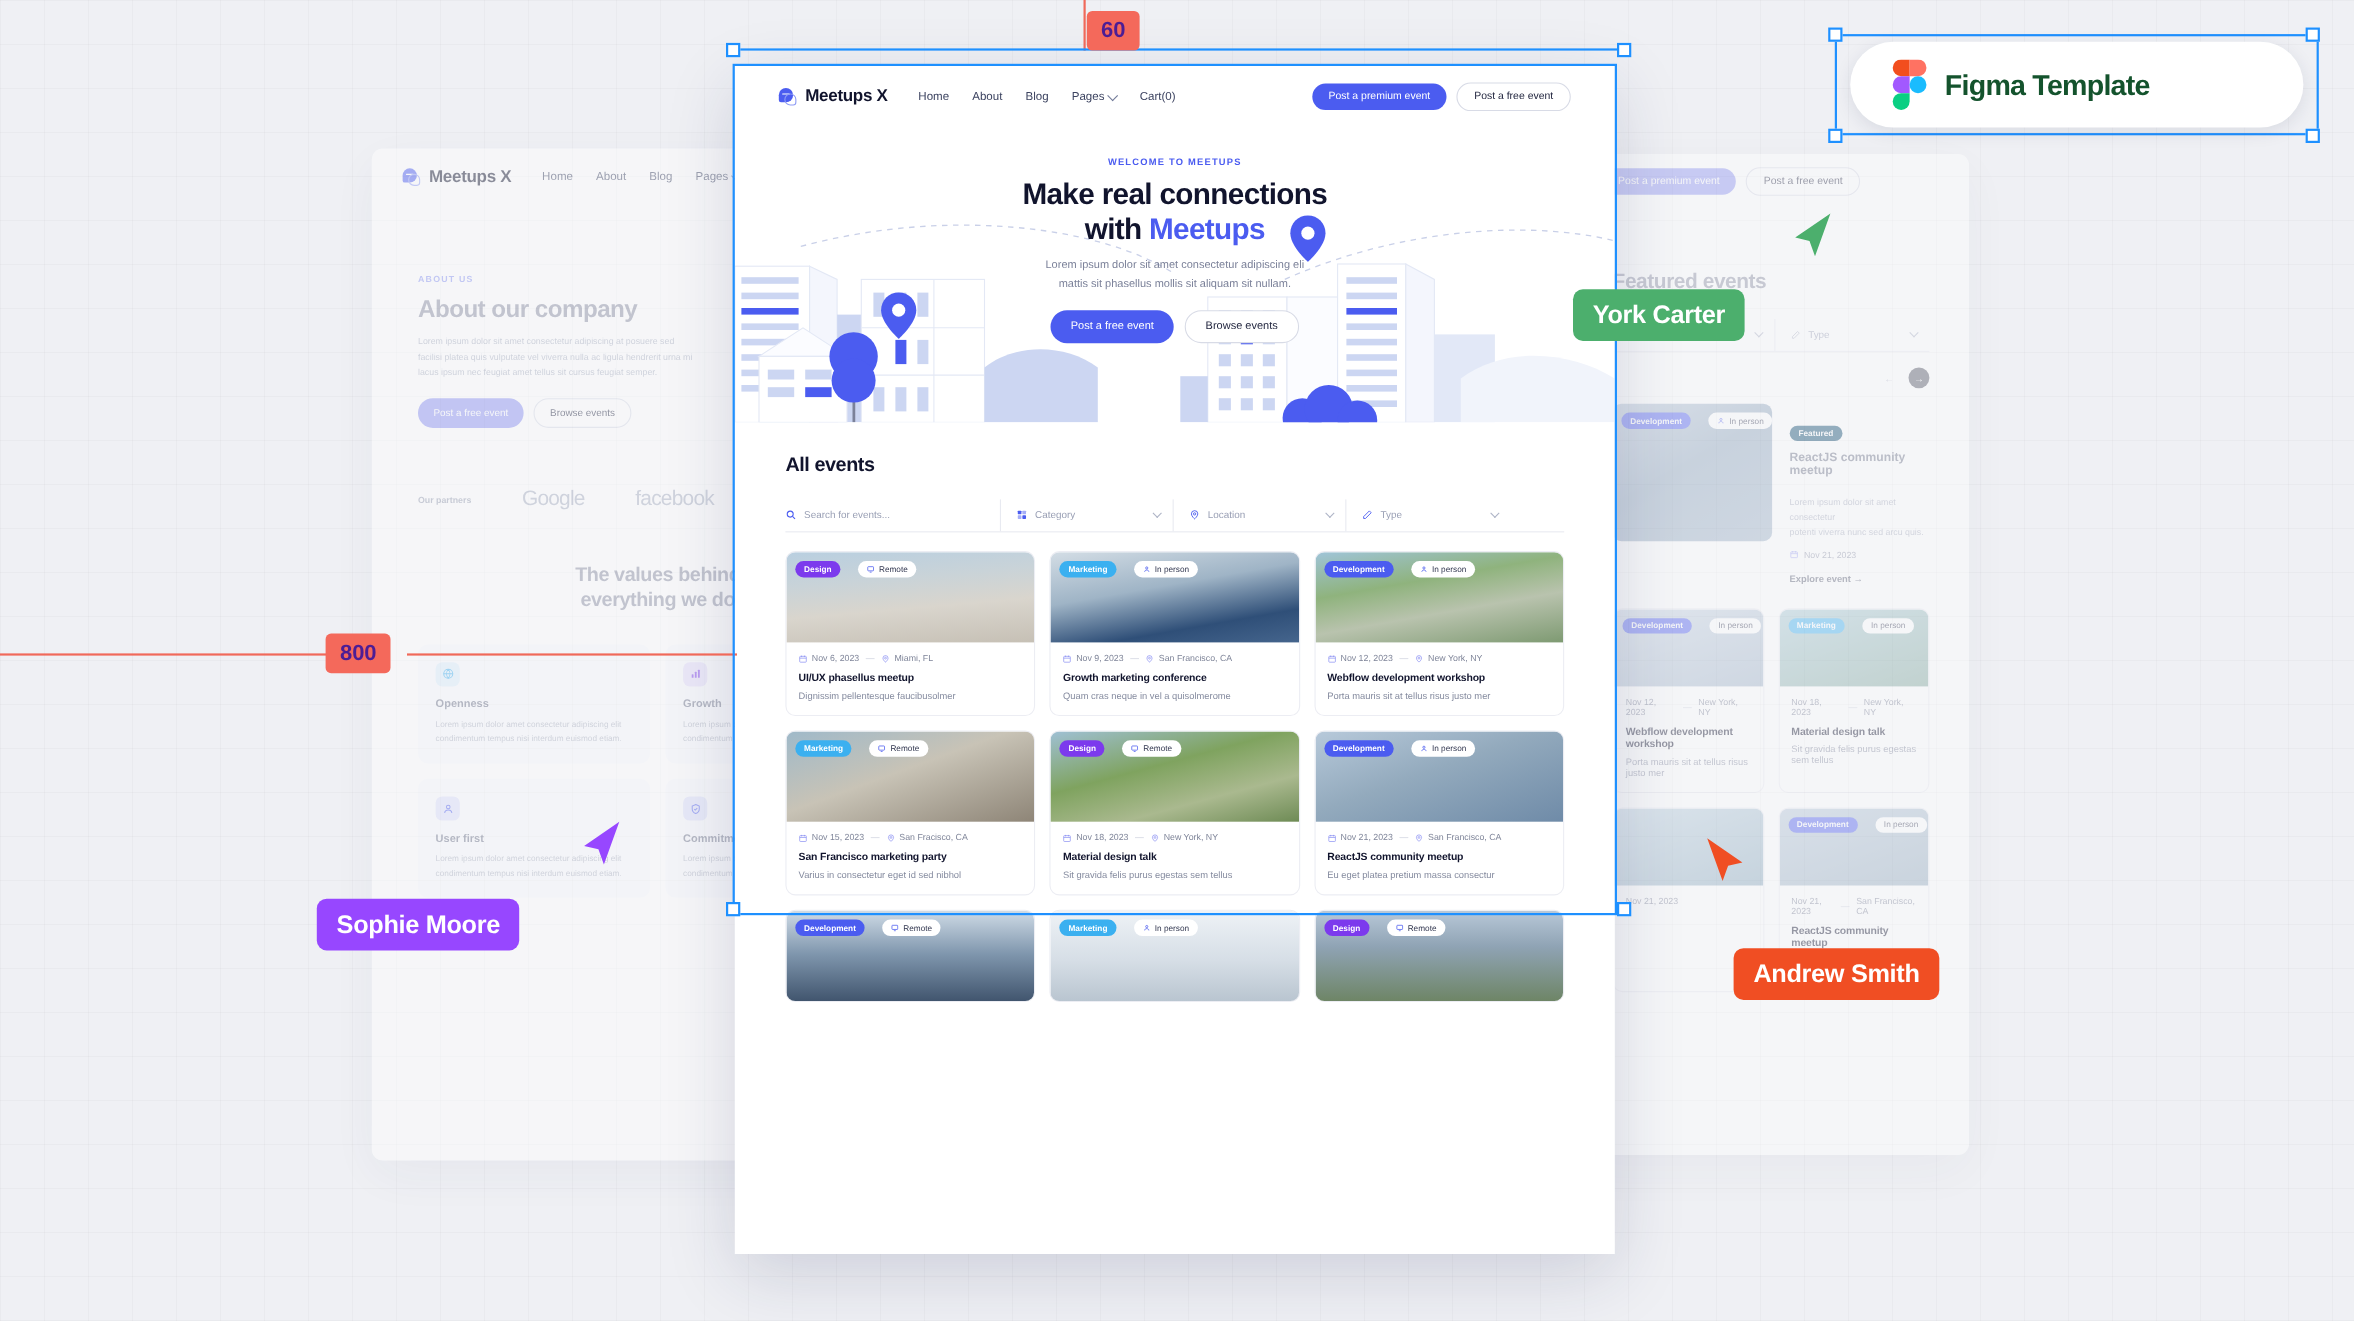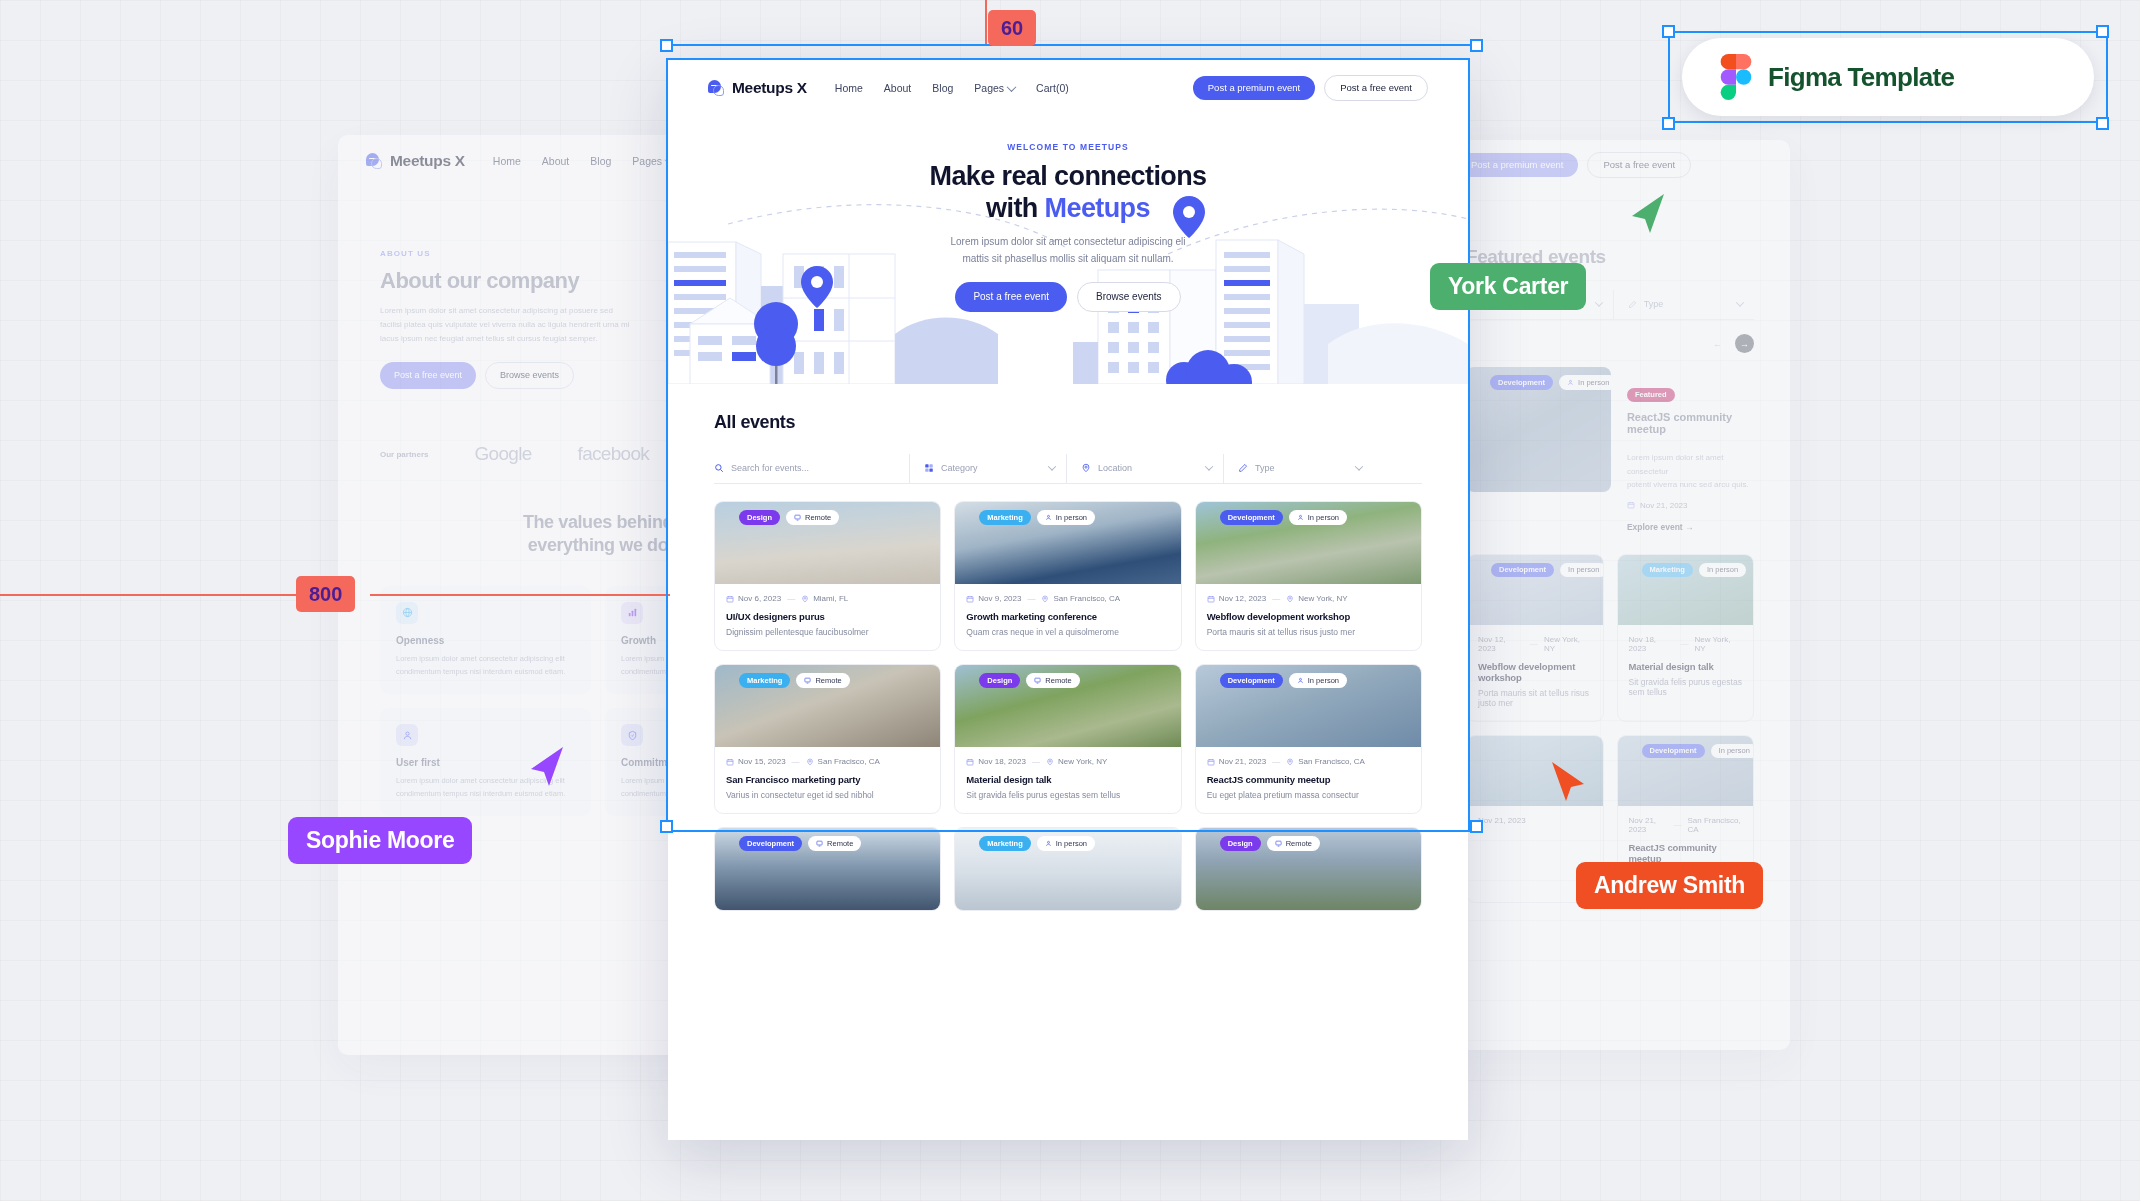--- a/index.html
+++ b/index.html
@@ -79,21 +79,21 @@
   .filter.f2 { width: 157px; }
   .filter.f3 { width: 150px; }
   .filter-label { font-size: 9px; color: #9aa0b5; }
   .filter .caret { margin-left: auto; margin-right: 11px; width:6px;height:6px;
                    border-right:1.2px solid #aeb4c6; border-bottom:1.2px solid #aeb4c6;
                    transform: rotate(45deg) translate(-1px,-1px); }
 
   .grid { display: grid; grid-template-columns: repeat(3, 1fr); gap: 13px; margin-top: 17px; }
   .card { background:#fff; border:1px solid #ecedf3; border-radius: 9px; overflow:hidden; }
   .card-img { position: relative; height: 82px; overflow: hidden; }
-  .badges { position:absolute; left:24px; top:8px; display:flex; gap:6px; z-index:2; }
+  .badges { position:absolute; left:8px; top:8px; display:flex; gap:16px; z-index:2; }
   .chip { font-size: 7.5px; font-weight:600; color:#fff; border-radius:100px; padding: 3.5px 8px; line-height:1; white-space:nowrap;}
   .chip-white { background:#fff; color:#31364f; font-weight:500; display:flex; align-items:center; gap:4px; }
   .card-body { padding: 10px 11px 13px; }
   .meta { display:flex; align-items:center; gap:6px; font-size: 8px; color:#7f8599; }
   .meta .dash { color:#c8cddb; }
   .meta .mi { display:flex; align-items:center; gap:4px; }
   .card-title { font-size: 9.5px; font-weight:700; color:#11142d; margin-top:8px; letter-spacing:-.15px;}
   .card-desc { font-size: 8.5px; color:#858b9f; margin-top:5px; }
 
   
@@ -284,21 +284,21 @@
             <span class="chip chip-white">
               <svg width="7" height="7" viewBox="0 0 24 24" fill="none" stroke="#4b5cf0" stroke-width="2.4">
                   <circle cx="12" cy="8" r="3.4"></circle>
                   <path d="M5.5 20c0-3.6 2.9-5.6 6.5-5.6s6.5 2 6.5 5.6"></path>
                 </svg>
               <span>In person</span>
             </span>
           </div>
         </div>
         <div class="feat-body">
-          <span class="chip" style="background:#be185d;display:inline-block;">Featured</span>
+          <span class="chip" style="background:#0c4a6e;display:inline-block;">Featured</span>
           <div class="feat-title">ReactJS community meetup</div>
           <div class="feat-desc">Lorem ipsum dolor sit amet consectetur</div>
           <div class="feat-desc" style="margin-top:0;">potenti viverra nunc sed arcu quis.</div>
           <div class="feat-date">
             <svg width="8" height="8" viewBox="0 0 24 24" fill="none" stroke="#8d93f2" stroke-width="2">
                 <rect x="3" y="5" width="18" height="16" rx="2"></rect>
                 <path d="M3 10h18M8 3v4M16 3v4"></path>
               </svg>
             <span>Nov 21, 2023</span>
           </div>
@@ -585,21 +585,21 @@
               </span>
               <span class="dash">—</span>
               <span class="mi">
                 <svg width="8" height="8" viewBox="0 0 24 24" fill="none" stroke="#8d93f2" stroke-width="2">
                     <path d="M12 21s7-6 7-11a7 7 0 10-14 0c0 5 7 11 7 11z"></path>
                     <circle cx="12" cy="10" r="2.5"></circle>
                   </svg>
                 <span>Miami, FL</span>
               </span>
             </div>
-            <div class="card-title">UI/UX designers purus</div>
+            <div class="card-title">UI/UX phasellus meetup</div>
             <div class="card-desc">Dignissim pellentesque faucibusolmer</div>
           </div>
         </div>
 
         <div class="card">
           <div class="card-img" style="background:linear-gradient(170deg,#d3dde5 0%,#9fb4c6 40%,#2f4f78 75%,#45658d 100%);">
             <div class="badges">
               <span class="chip" style="background:#3bb0f0;">Marketing</span>
               <span class="chip chip-white">
                 <svg width="7" height="7" viewBox="0 0 24 24" fill="none" stroke="#4b5cf0" stroke-width="2.4">

